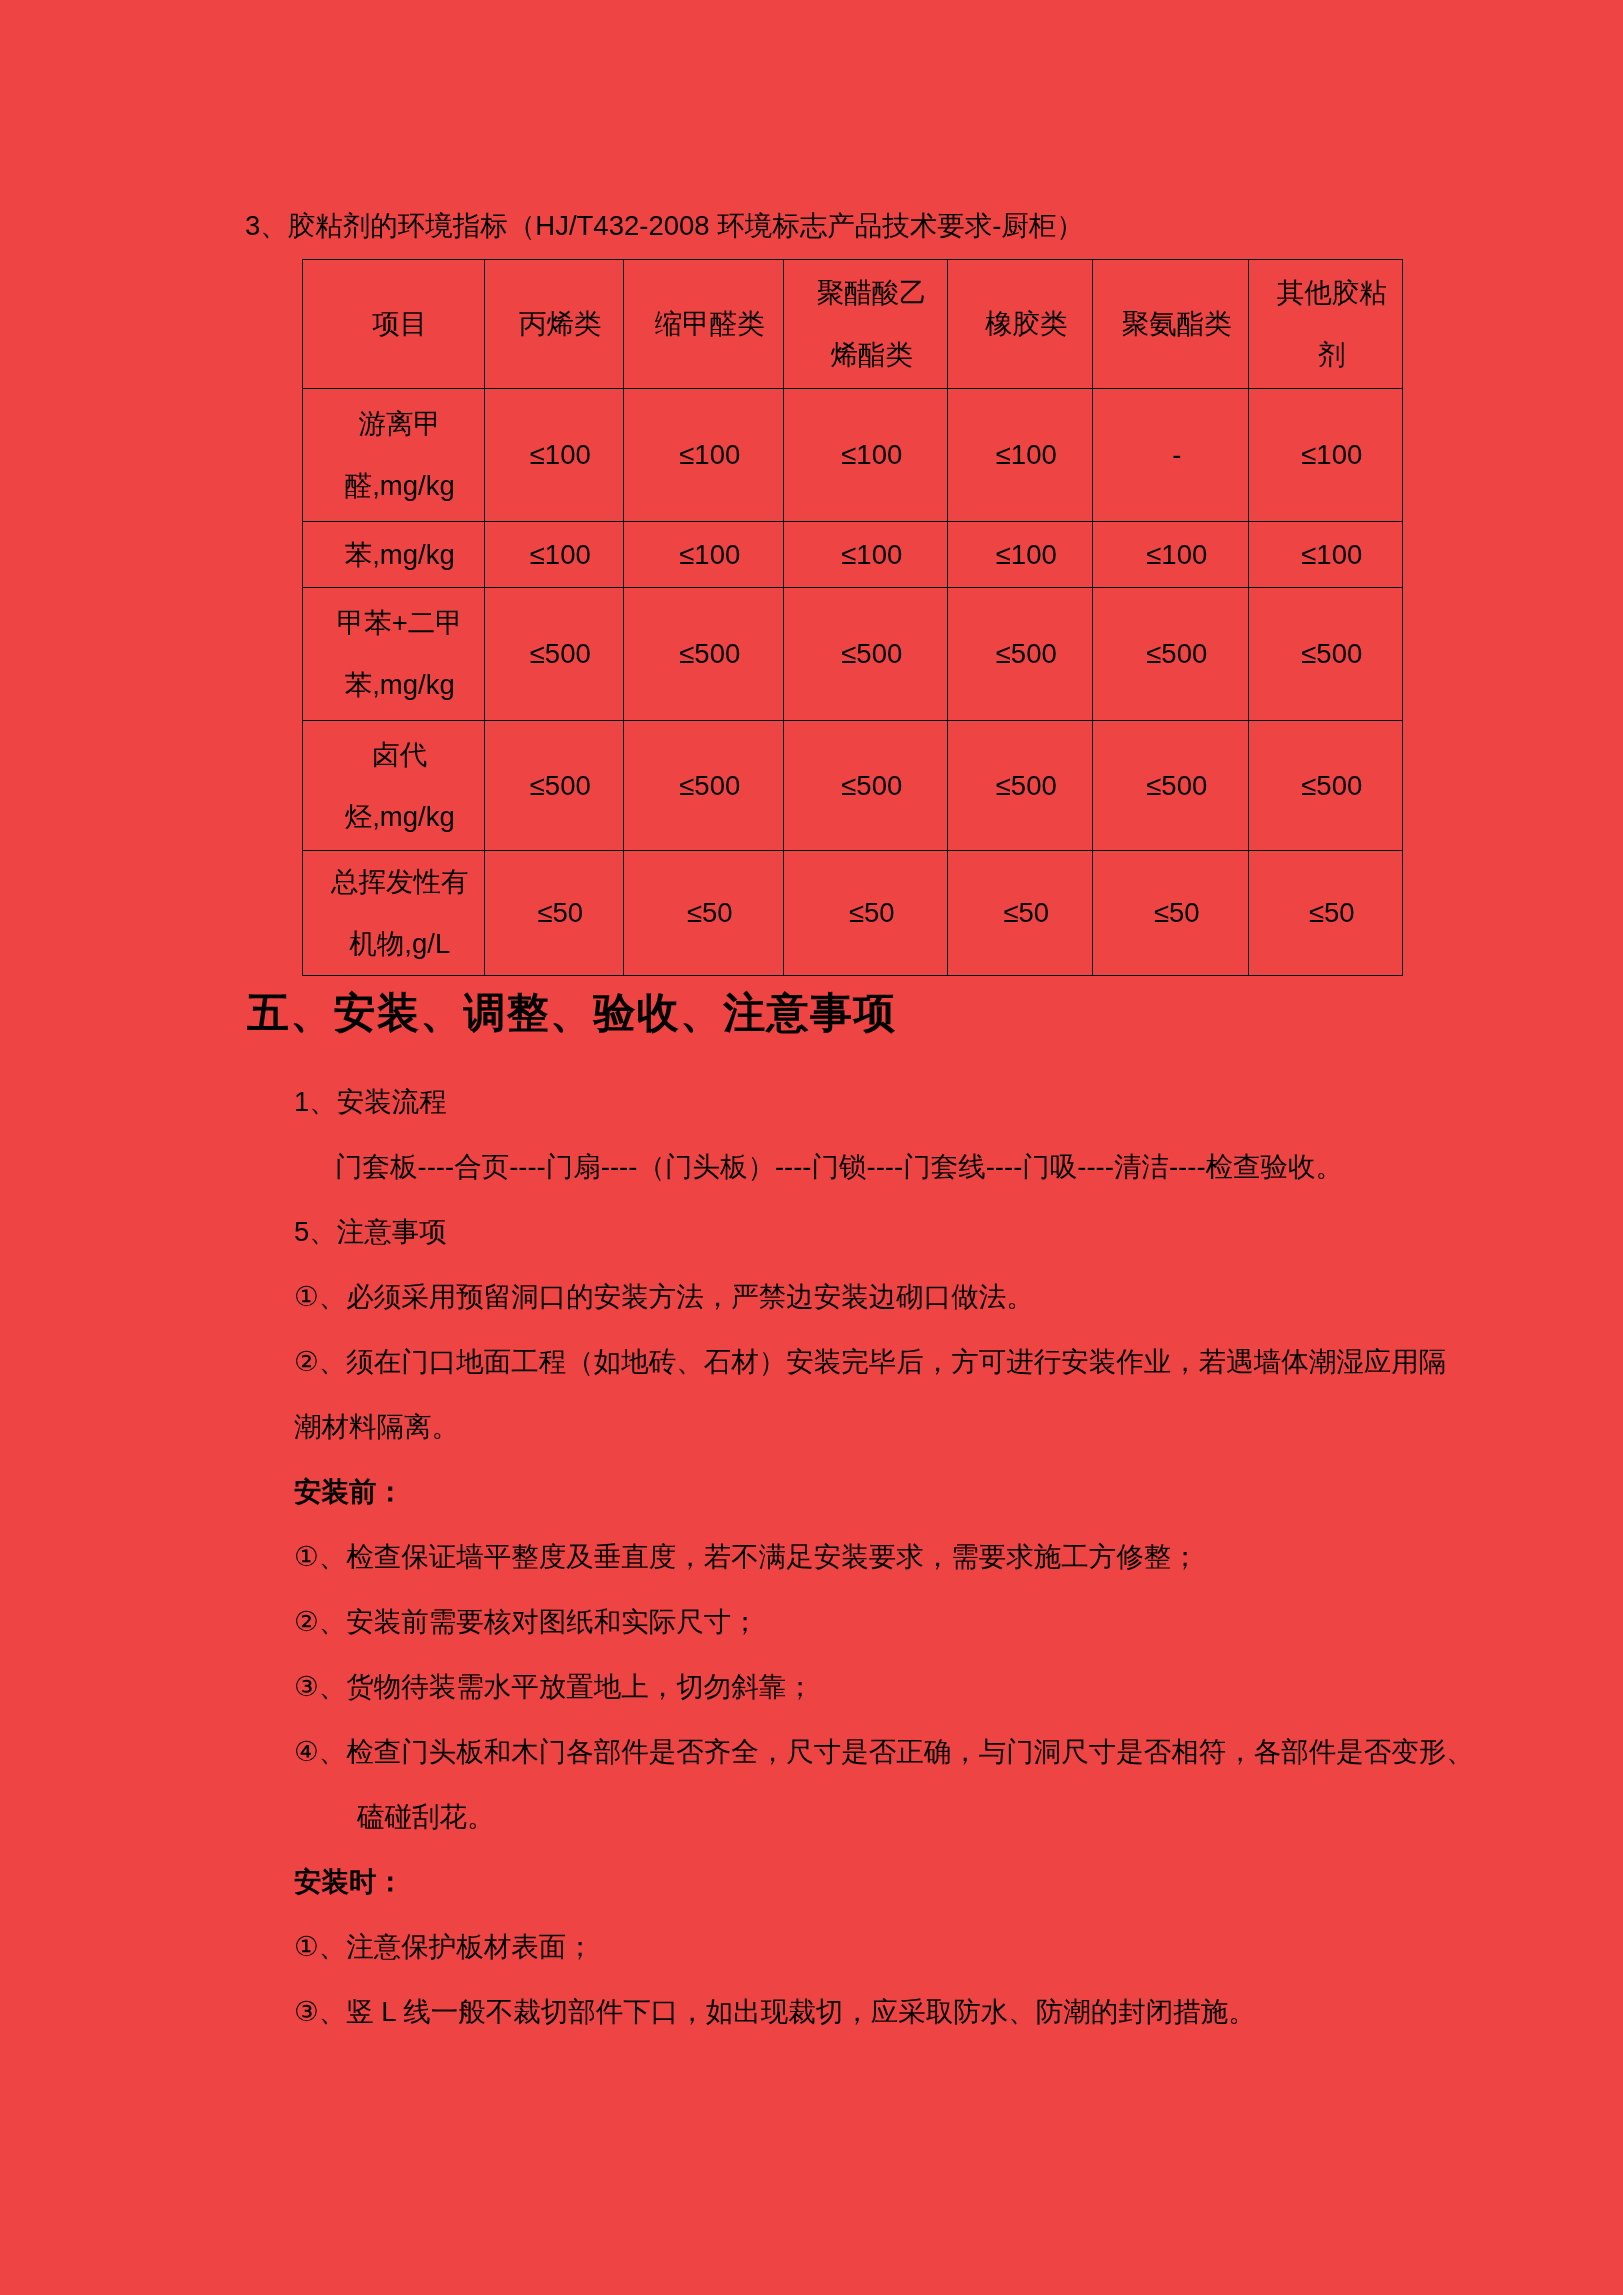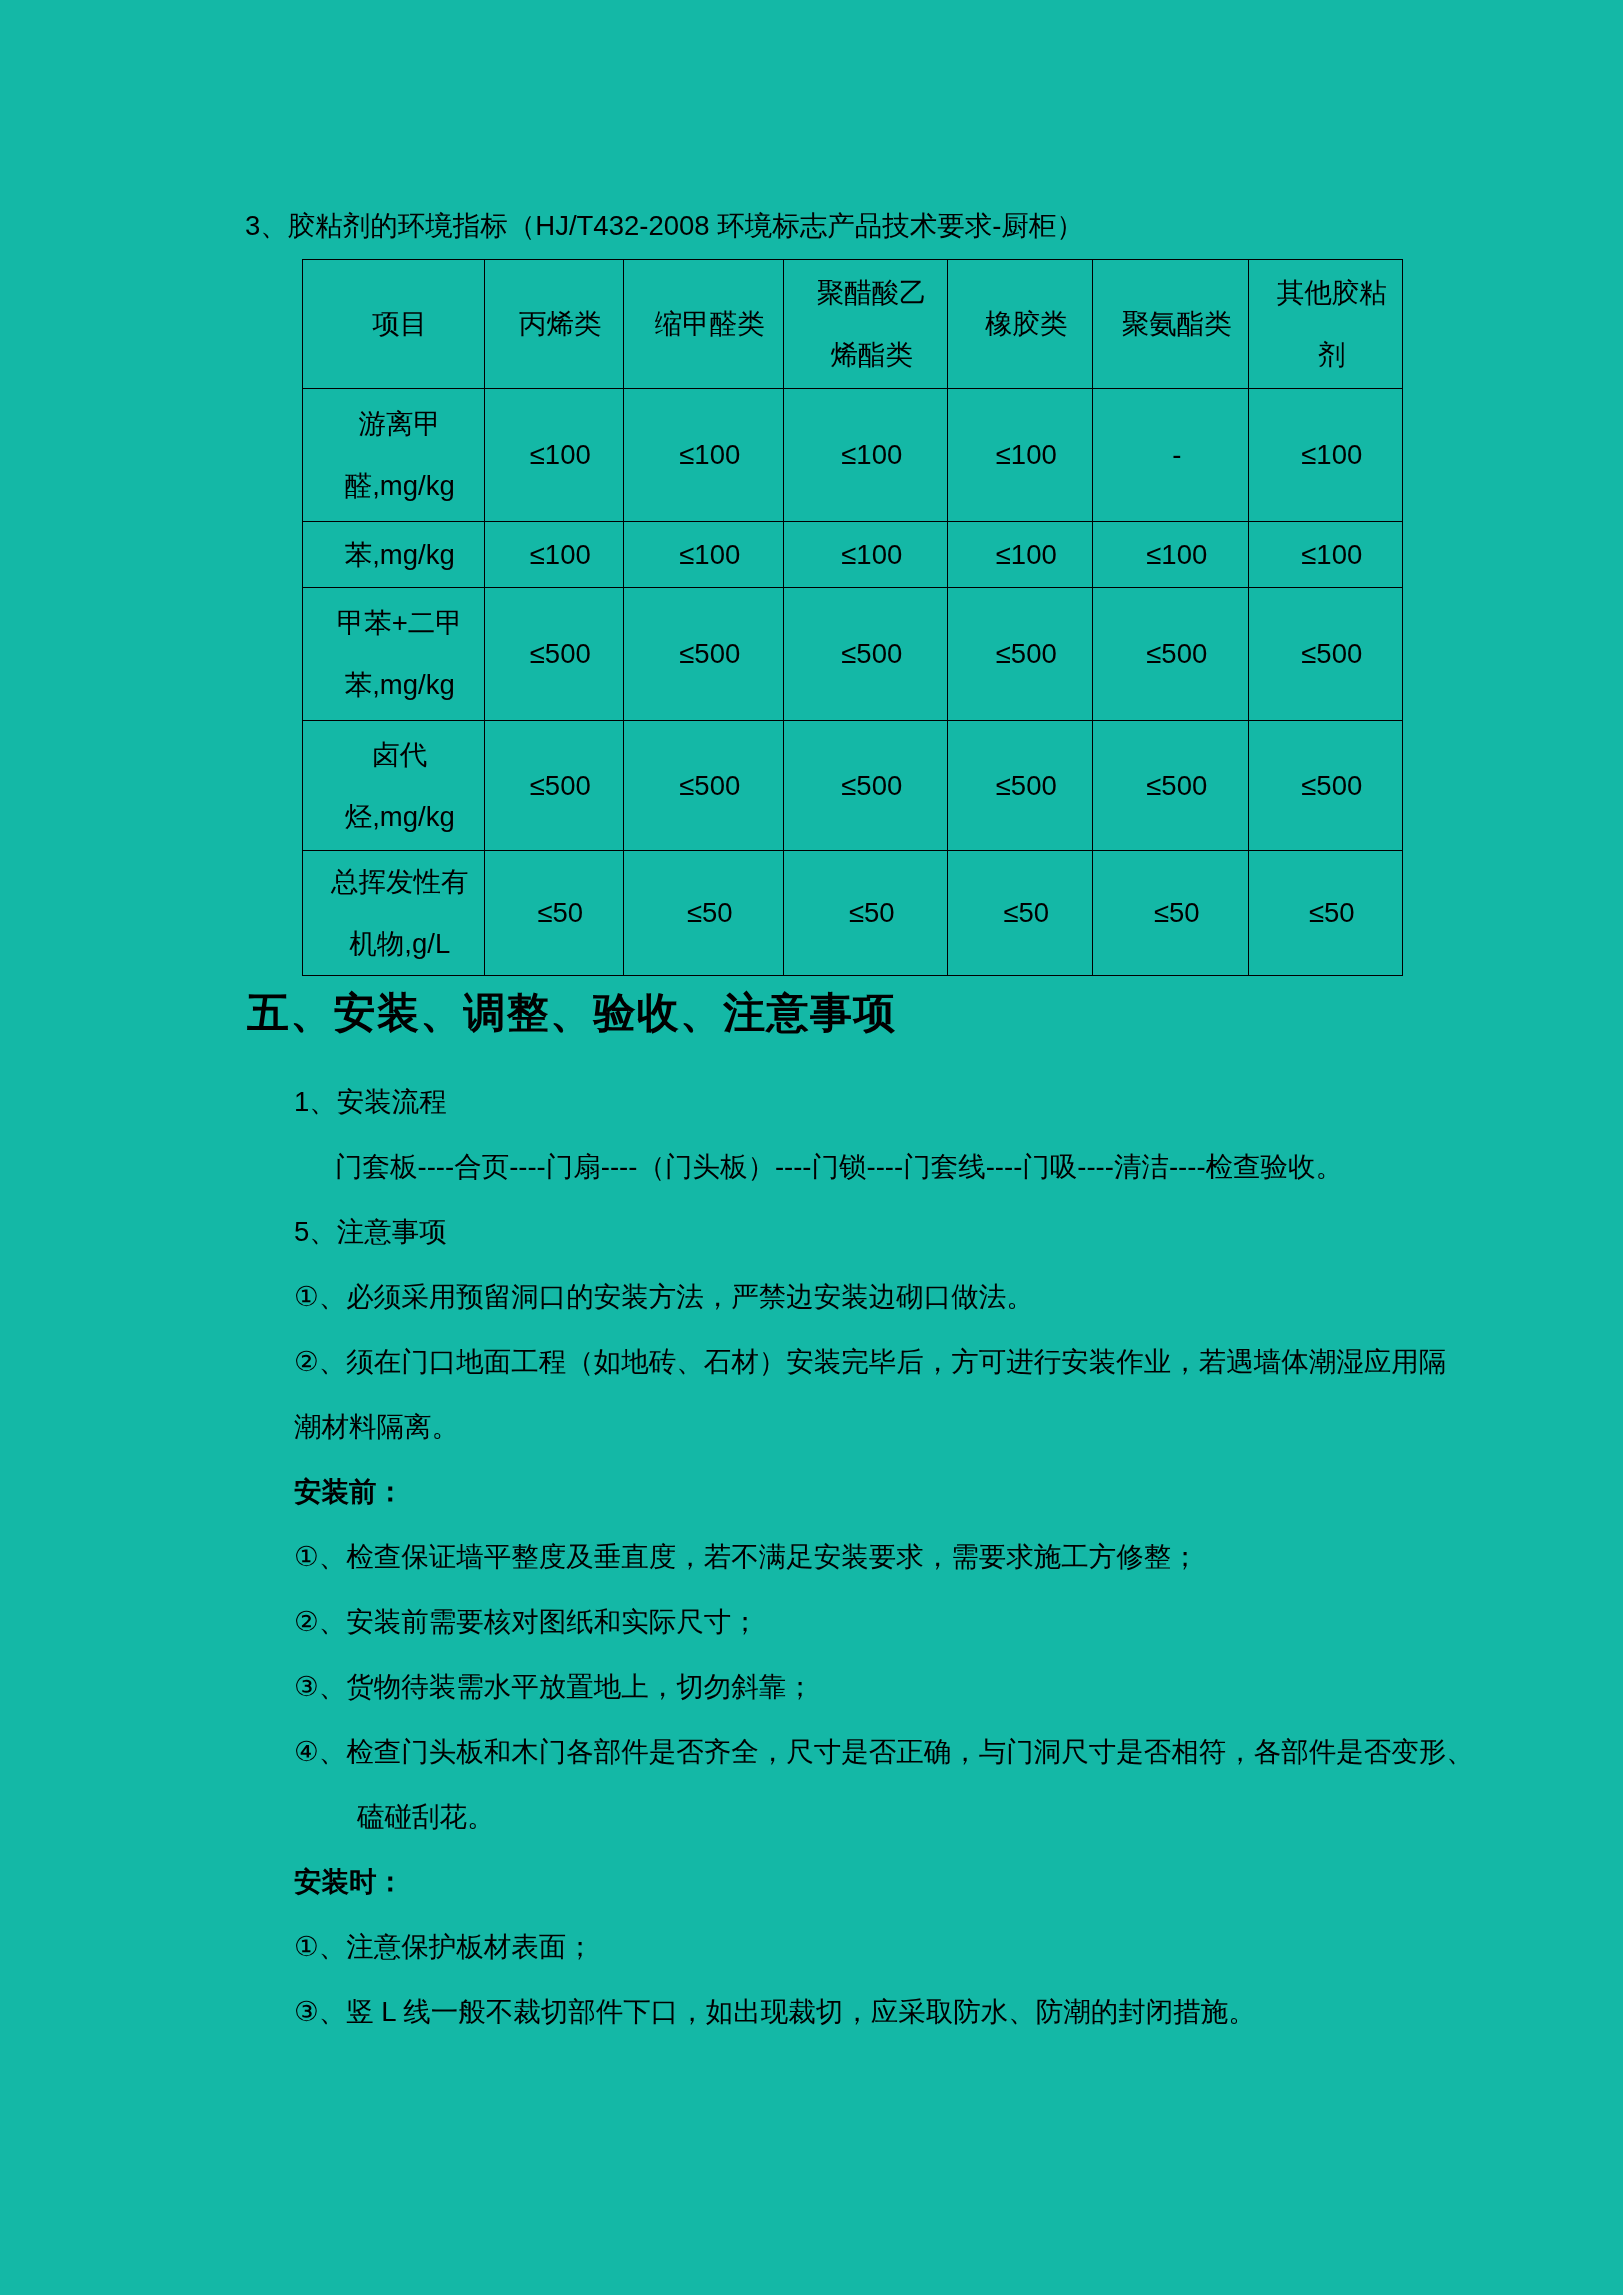--- a/index.html
+++ b/index.html
@@ -1,19 +1,19 @@
 <!DOCTYPE html>
 <html style="font-size:10.5px"><head>
 <meta charset="utf-8">
 <style>
   html,body{margin:0;padding:0;background:#e8e8e8;}
   .page{
     position:relative;
     width:1623px;height:2295px;
-    background:#14b8a6;
+    background:#ef4444;
     color:#000000;
     font-family:"Liberation Sans","DejaVu Sans",sans-serif;
     overflow:hidden;
   }
   .sec3-title{
     position:absolute;left:245px;top:207px;
     font-size:27.5px;line-height:37px;white-space:pre;
   }
   table.env{
     position:absolute;left:302px;top:259px;

